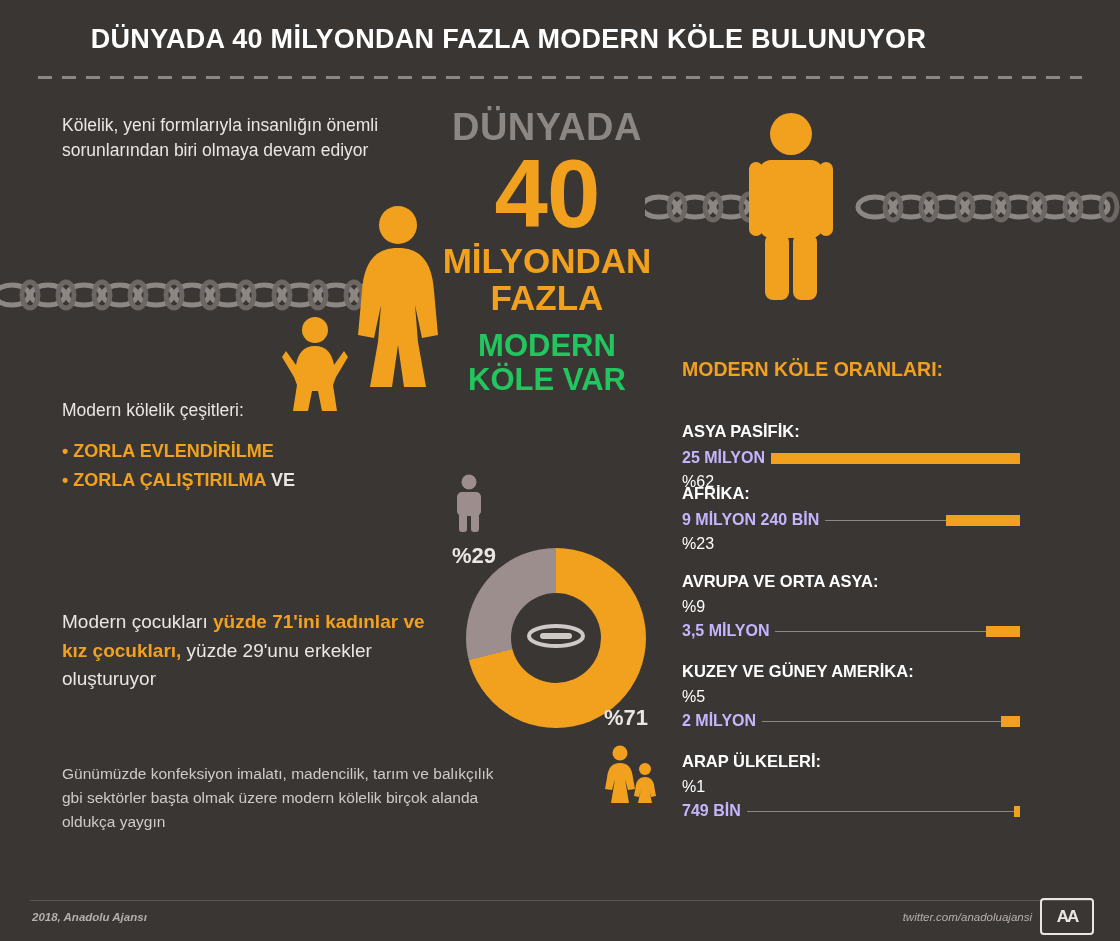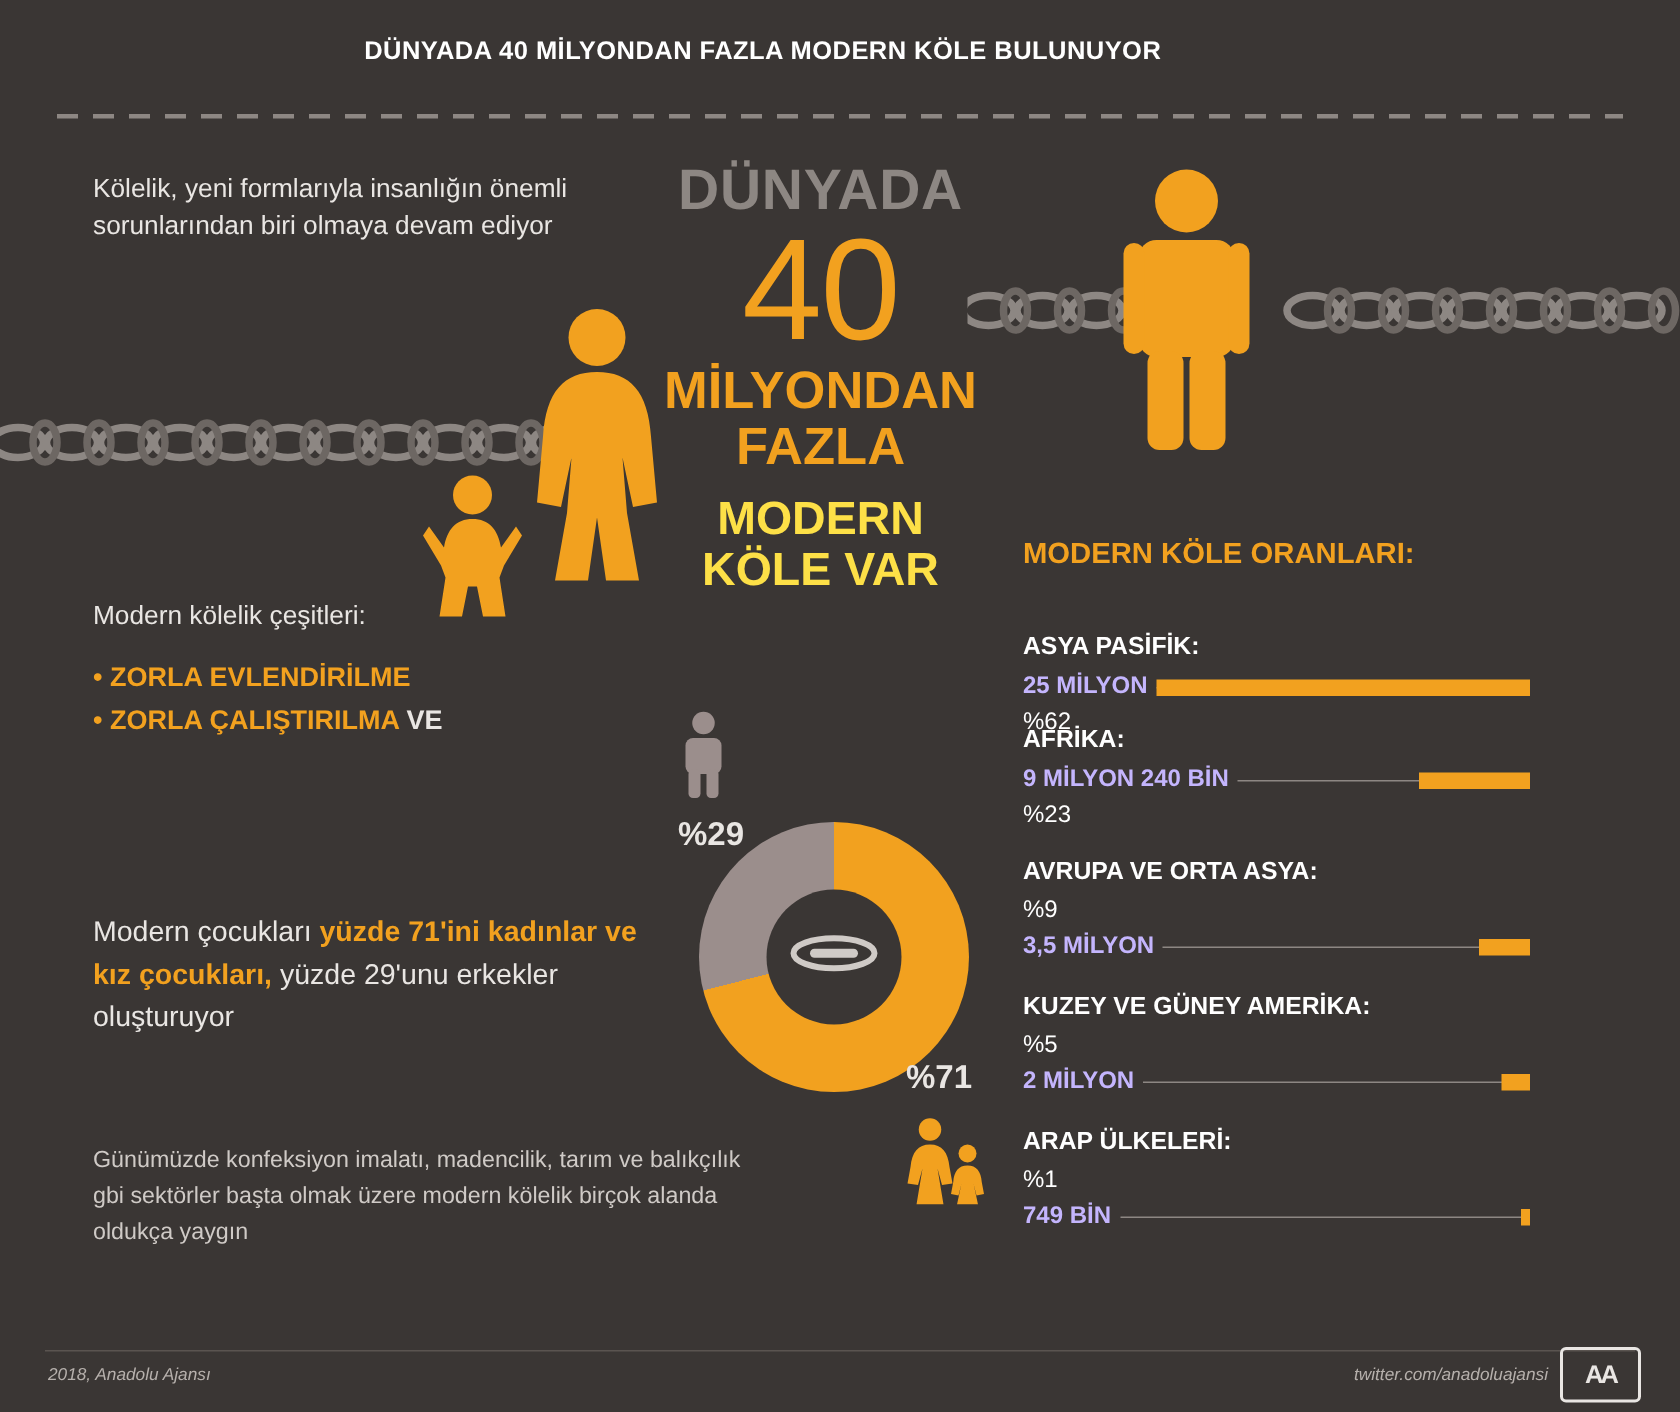--- a/index.html
+++ b/index.html
@@ -10,21 +10,21 @@
     color:#ffffff;
     overflow:hidden;
     position:relative;
   }
   .page{position:relative;width:1120px;height:941px;overflow:hidden;}
 
   
   .title{
     position:absolute;top:24px;left:0;width:1017px;
     text-align:center;
-    font-size:17px;font-weight:bold;letter-spacing:.3px;
+    font-size:27px;font-weight:bold;letter-spacing:.3px;
     color:#ffffff;
   }
   .dash-rule{
     position:absolute;top:76px;left:38px;width:1044px;height:3px;
     background-image:repeating-linear-gradient(to right,#8d8783 0 14px,transparent 14px 24px);
   }
 
   
   .chain{position:absolute;height:34px;}
   .chain svg{display:block;}
@@ -52,31 +52,31 @@
     position:absolute;left:62px;top:762px;width:450px;
     font-size:15.5px;line-height:1.55;color:#cfcac6;
   }
 
   
   .big-block{position:absolute;left:432px;top:108px;width:230px;text-align:center;}
   .big-block .w1{
     font-size:38px;font-weight:bold;color:#8d8783;letter-spacing:.5px;line-height:1;
   }
   .big-block .w2{
-    font-size:96px;font-weight:normal;color:#f2a11f;line-height:.95;margin-top:2px;
+    font-size:96px;font-weight:bold;color:#f2a11f;line-height:.95;margin-top:2px;
     letter-spacing:-1px;
   }
   .big-block .w3{
     font-size:35px;font-weight:bold;color:#f2a11f;line-height:1.05;margin-top:4px;
   }
   .big-block .w4{
     font-size:35px;font-weight:bold;color:#f2a11f;line-height:1.05;
   }
   .big-block .w5{
-    font-size:31px;font-weight:bold;color:#fde047;line-height:1.12;margin-top:12px;
+    font-size:31px;font-weight:bold;color:#22c55e;line-height:1.12;margin-top:12px;
   }
 
   
   .donut-wrap{position:absolute;left:466px;top:548px;width:180px;height:180px;}
   .donut{
     width:180px;height:180px;border-radius:50%;
   }
   .donut-hole{
     position:absolute;left:45px;top:45px;width:90px;height:90px;border-radius:50%;
     background:#3a3634;
@@ -116,21 +116,21 @@
   .barline .fill{
     position:absolute;right:0;top:0;height:11px;background:#f2a11f;
   }
   .pctline{margin-top:5px;}
 
   
   .footer-rule{
     position:absolute;left:30px;top:900px;width:1060px;height:1px;background:#5a5450;
   }
   .credit{
-    position:absolute;left:32px;top:911px;font-size:11.5px;color:#b6b0ac;font-style:italic;
+    position:absolute;left:32px;top:911px;font-size:11.5px;color:#b6b0ac;font-style:italic;font-weight:bold;
   }
   .twitter{
     position:absolute;right:88px;top:911px;font-size:11.5px;color:#b6b0ac;font-style:italic;
   }
   .aa-logo{
     position:absolute;right:26px;top:898px;width:50px;height:33px;
     border:2px solid #e9e6e3;border-radius:4px;
     display:flex;align-items:center;justify-content:center;
     font-size:17px;font-weight:bold;color:#e9e6e3;letter-spacing:-2px;
   }

